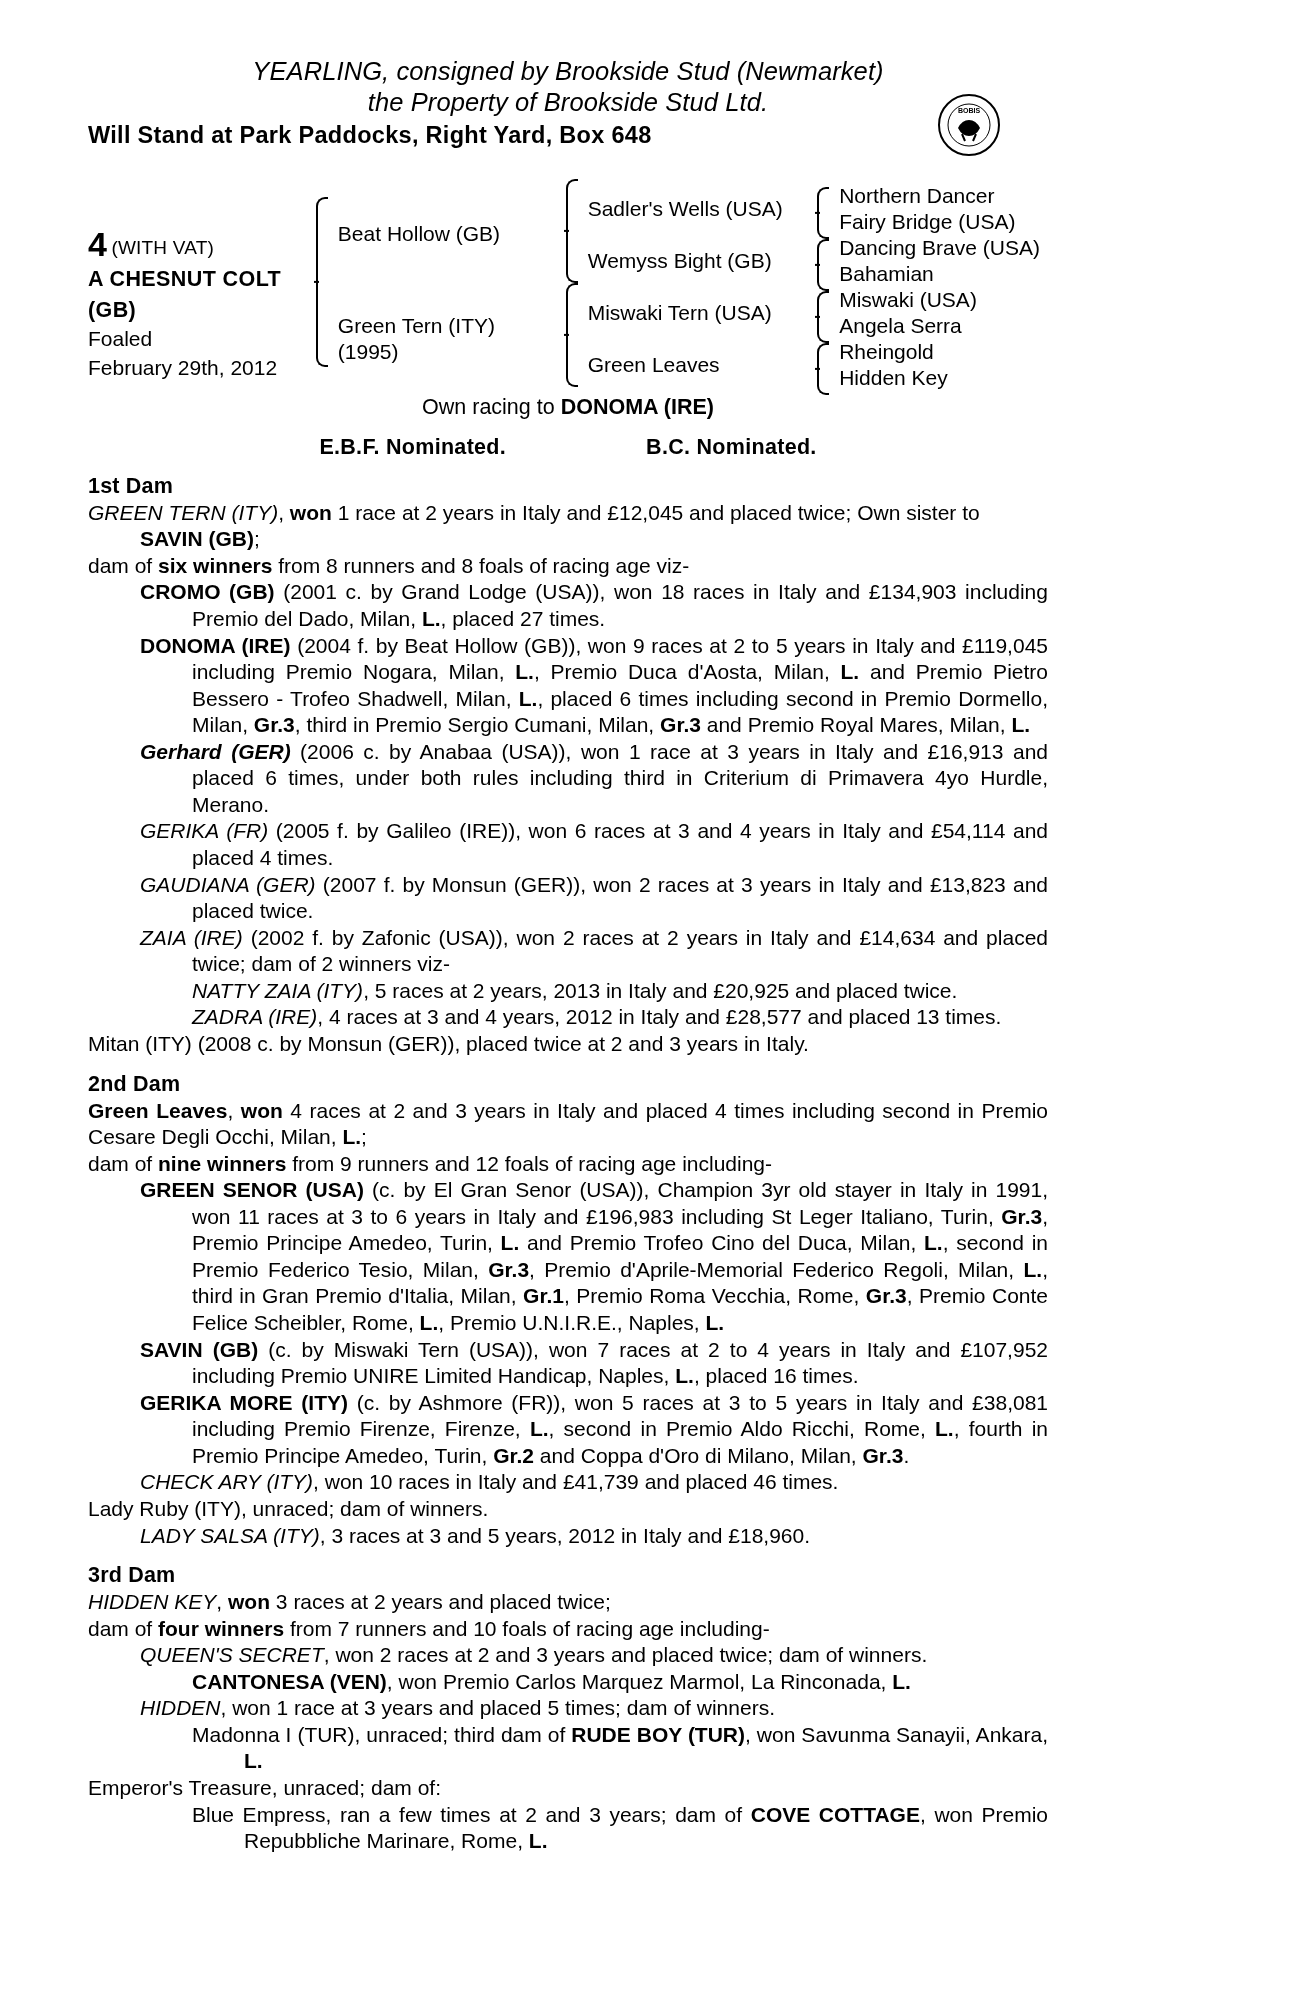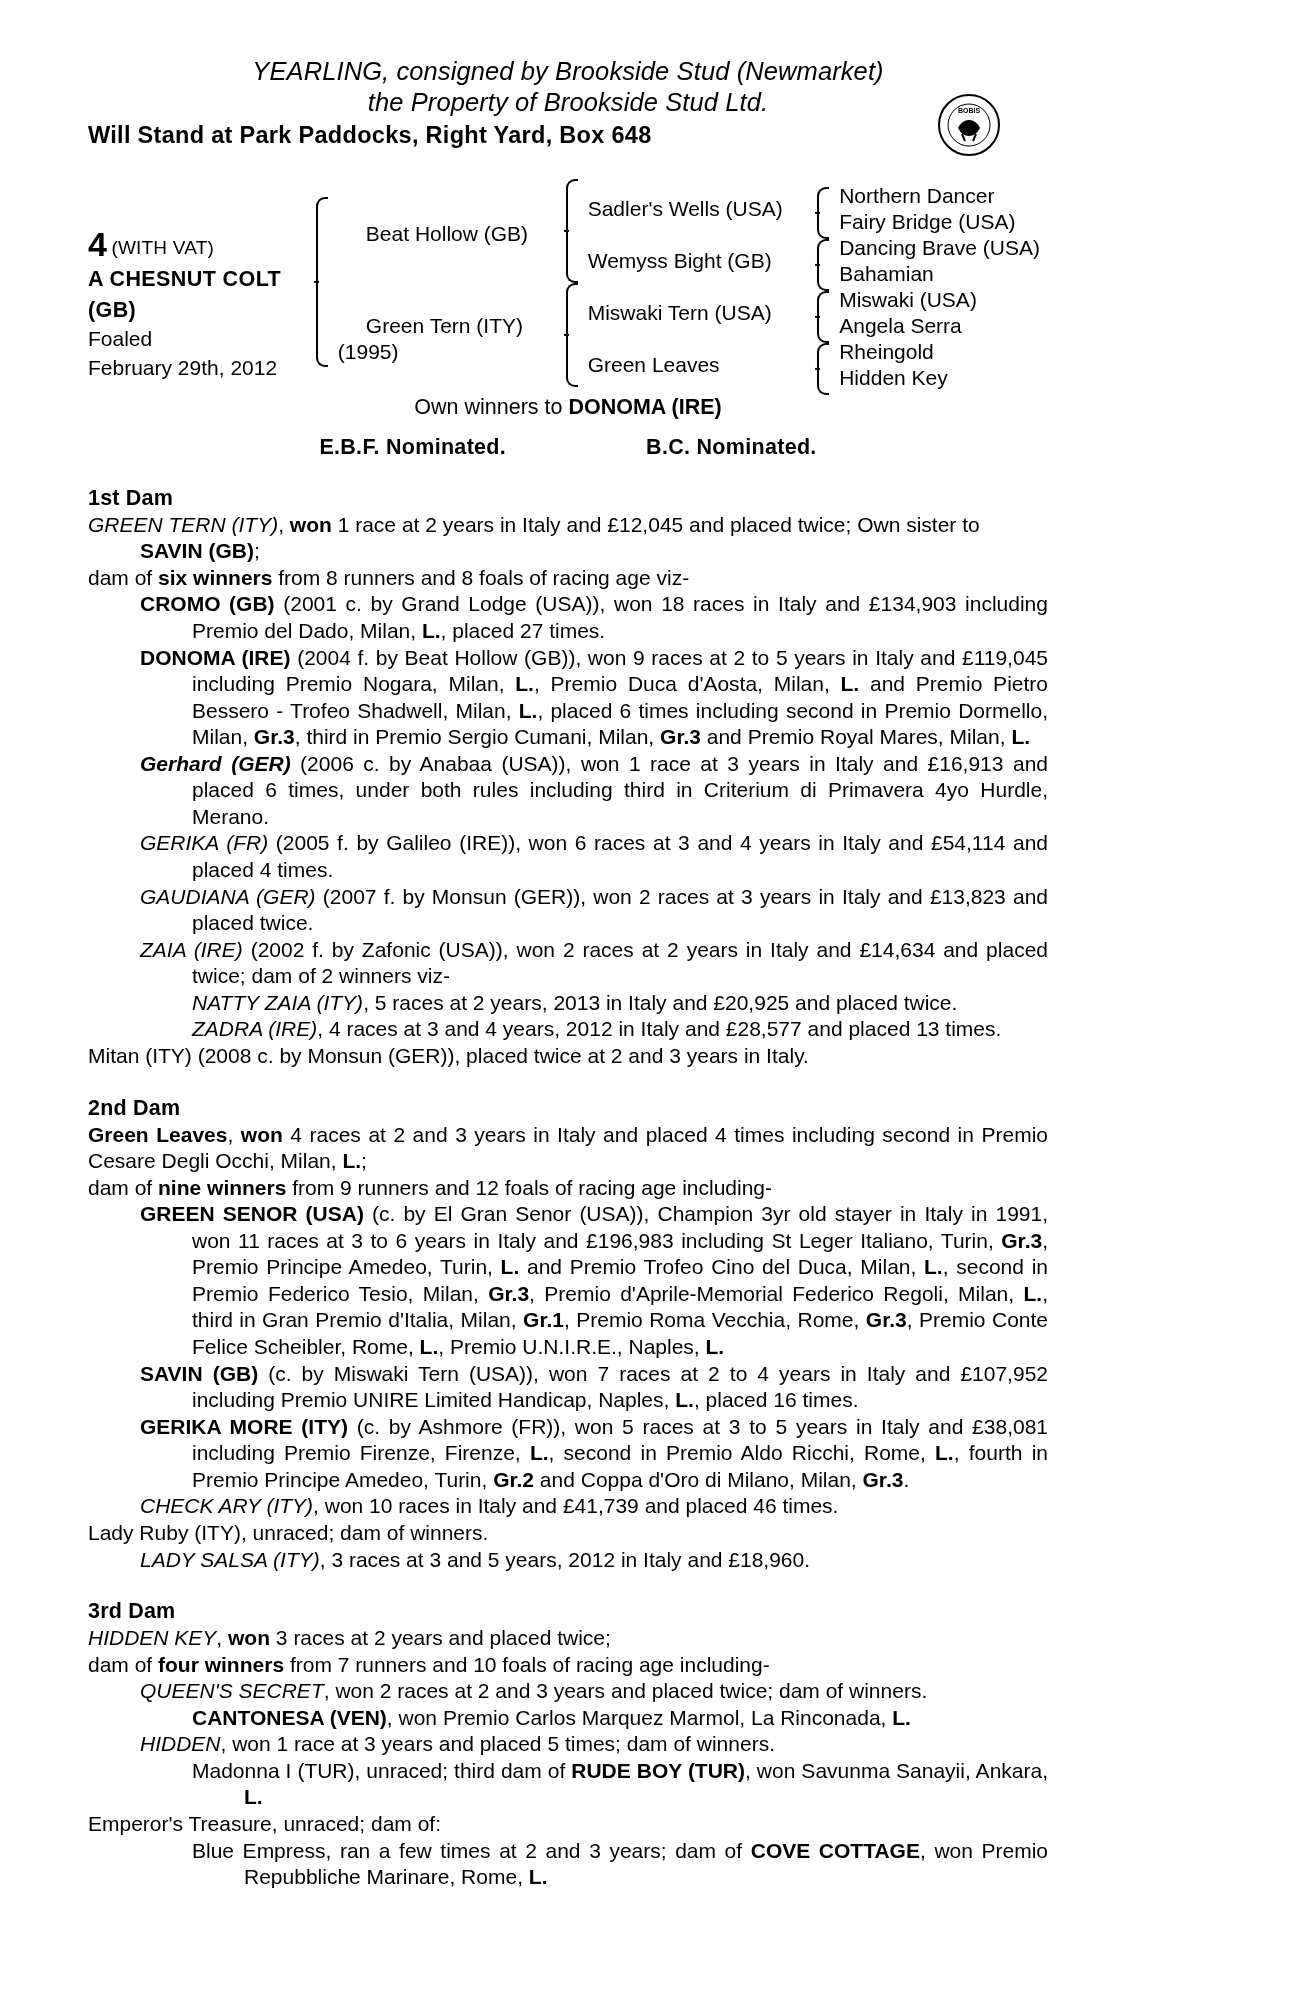--- a/index.html
+++ b/index.html
@@ -102,21 +102,21 @@
   }
   .gen3 {
     width: 250px;
   }
   .cell {
     font-size: 21px;
     line-height: 1.25;
     white-space: nowrap;
   }
   .g1cell { height: 92px; }
-  .g1cell .t { padding-top: 12px; margin-left: 28px; }
+  .g1cell .t { padding-top: 12px; }
   .g2cell { height: 52px; display: flex; align-items: center; }
   .g3cell { height: 26px; display: flex; align-items: center; text-align: center; }
 
   .bracket {
     position: relative;
     width: 26px;
     flex: none;
     align-self: stretch;
   }
   .bk {
@@ -152,21 +152,21 @@
     font-weight: bold;
     font-size: 21.5px;
     letter-spacing: 0.3px;
     margin-top: 15px;
   }
 
   
   .dam-head {
     font-weight: bold;
     font-size: 21.5px;
-    margin-top: 26px;
+    margin-top: 14px;
     margin-bottom: 1px;
     letter-spacing: 0.2px;
   }
   p.t {
     font-size: 21px;
     line-height: 1.265;
     margin: 0;
     text-align: justify;
   }
   .i0 { padding-left: 0; text-indent: 0; }
@@ -249,21 +249,21 @@
       <div class="cell g3cell">Dancing Brave (USA)</div>
       <div class="cell g3cell">Bahamian</div>
       <div class="cell g3cell">Miswaki (USA)</div>
       <div class="cell g3cell">Angela Serra</div>
       <div class="cell g3cell">Rheingold</div>
       <div class="cell g3cell">Hidden Key</div>
     </div>
   </div>
 
   <div class="ownbrother">
-    <span>Own winners to </span><b>DONOMA (IRE)</b>
+    <span>Own racing to </span><b>DONOMA (IRE)</b>
   </div>
 
   <div class="noms">
     <span>E.B.F. Nominated.</span>
     <span>B.C. Nominated.</span>
   </div>
 
   <div id="dams-root">
       <div class="dam-head">1st Dam</div>
       <p class="t i0"><i>GREEN TERN (ITY)</i>, <b>won</b> 1 race at 2 years in Italy and £12,045 and placed twice; Own sister to</p>

